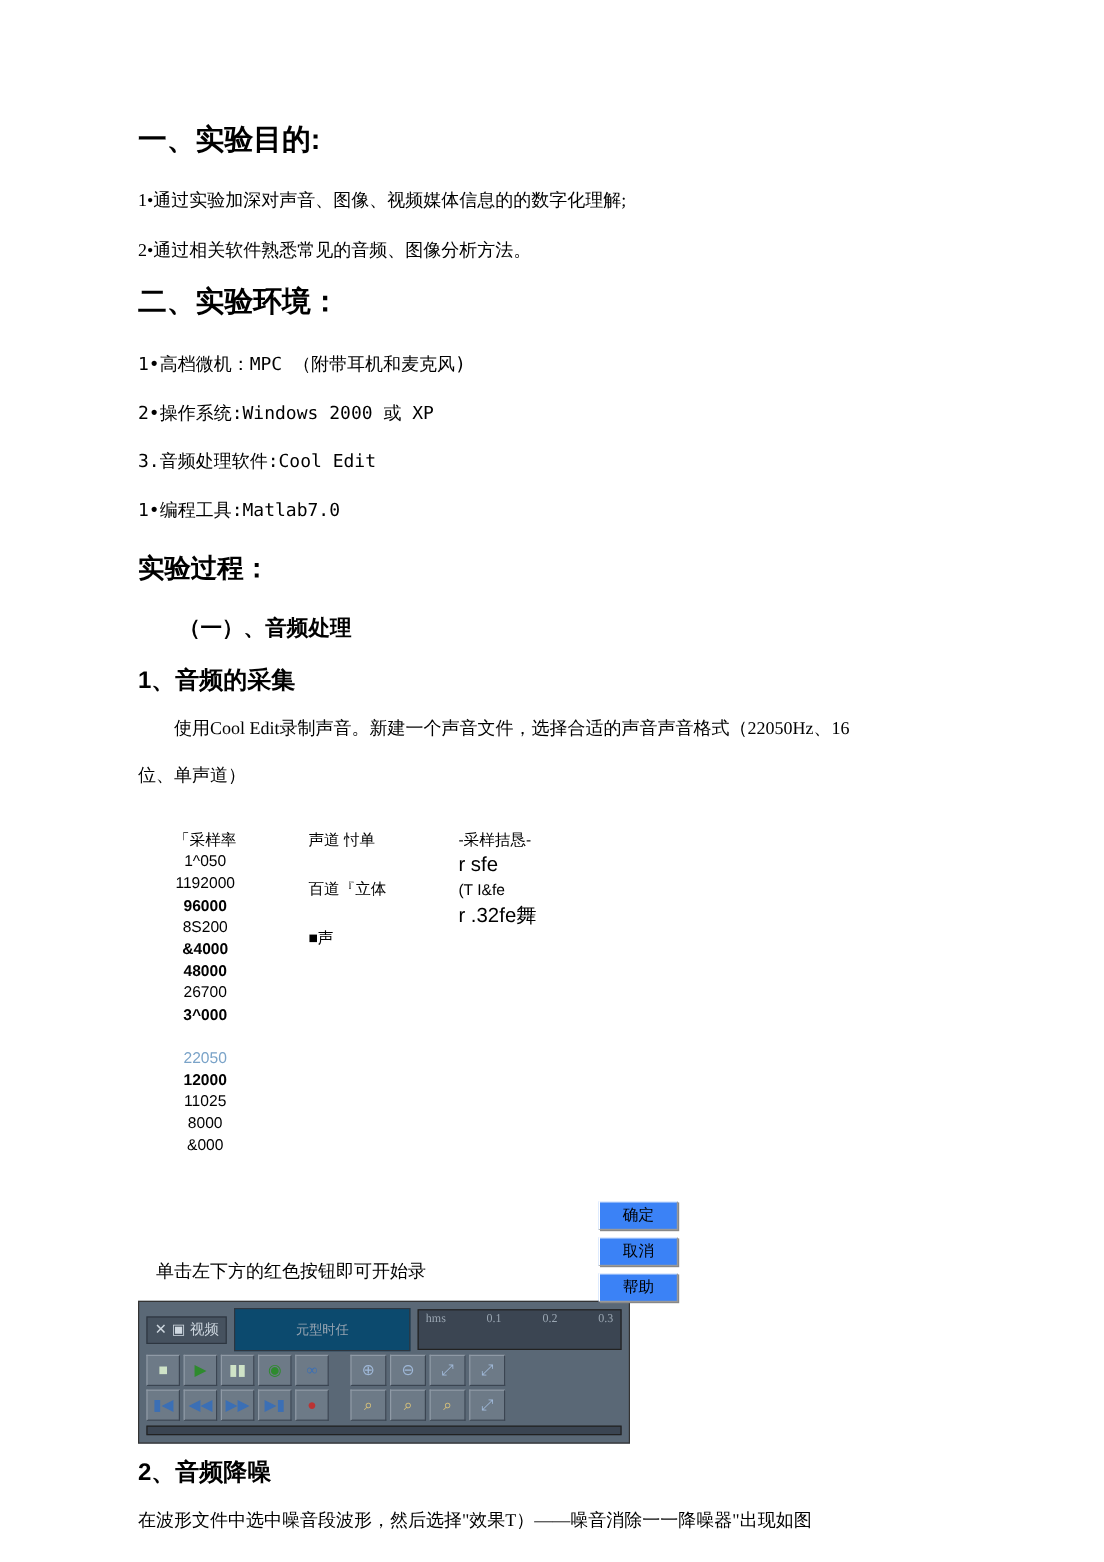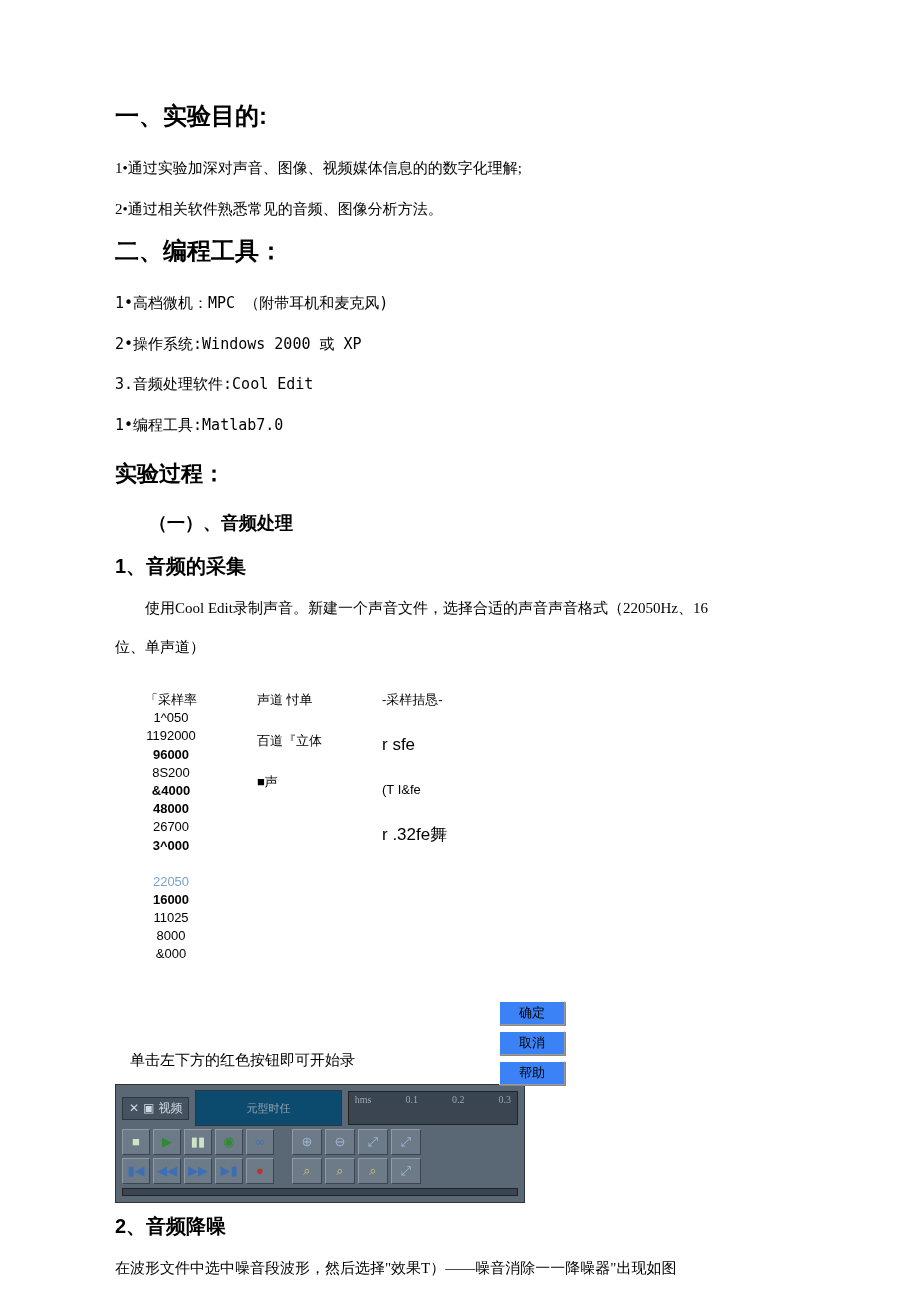--- a/index.html
+++ b/index.html
@@ -67,21 +67,21 @@
     font-family: "SimSun", sans-serif;
     font-size: 13px;
     line-height: 1.4;
   }
   .dm-col { display: flex; flex-direction: column; align-items: center; }
   .dm-col .val { white-space: nowrap; }
   .dm-col .b { font-weight: bold; }
   .dm-col .spacer { height: 18px; }
   .dm-col .highlight { color:#7aa3c8; }
   .dm-col2 { display: flex; flex-direction: column; align-items: flex-start; gap: 23px; }
-  .dm-col3 { display: flex; flex-direction: column; align-items: flex-start; gap: 24px; }
+  .dm-col3 { display: flex; flex-direction: column; align-items: flex-start; }
 
   .dm-btns { display:flex; flex-direction:column; gap:6px; margin-top:150px; margin-left:auto; margin-right:100px;}
   .btn3d {
     width:64px; height:22px; line-height:22px; text-align:center;
     font-size:13px;
     background:#3b82f6;
     border:1px solid #999;
     border-top-color:#fff; border-left-color:#fff;
     box-shadow: 1px 1px 0 #888;
     font-family:"SimSun",sans-serif;
@@ -148,21 +148,21 @@
 </style>
 </head>
 <body>
 
 <div class="page">
 
   <div class="h1">一、实验目的:</div>
   <div class="p">1•通过实验加深对声音、图像、视频媒体信息的的数字化理解;</div>
   <div class="p">2•通过相关软件熟悉常见的音频、图像分析方法。</div>
 
-  <div class="h1">二、编程工具：</div>
+  <div class="h1">二、实验环境：</div>
   <div class="p mono">1•高档微机：MPC （附带耳机和麦克风)</div>
   <div class="p mono">2•操作系统:Windows 2000 或 XP</div>
   <div class="p mono">3.音频处理软件:Cool Edit</div>
   <div class="p mono">1•编程工具:Matlab7.0</div>
 
   <div class="h2">实验过程：</div>
 
   <div class="h3">（一）、音频处理</div>
 
   <div class="h4">1、音频的采集</div>
@@ -177,21 +177,21 @@
         <div class="val">1^050</div>
         <div class="val">1192000</div>
         <div class="val b">96000</div>
         <div class="val">8S200</div>
         <div class="val b">&amp;4000</div>
         <div class="val b">48000</div>
         <div class="val">26700</div>
         <div class="val b">3^000</div>
         <div class="spacer"></div>
         <div class="val highlight">22050</div>
-        <div class="val b">16000</div>
+        <div class="val b">12000</div>
         <div class="val">11025</div>
         <div class="val">8000</div>
         <div class="val">&amp;000</div>
       </div>
 
       <div class="dm-col2">
         <div>声道 忖单</div>
         <div>百道『立体</div>
         <div>■声</div>
       </div>

